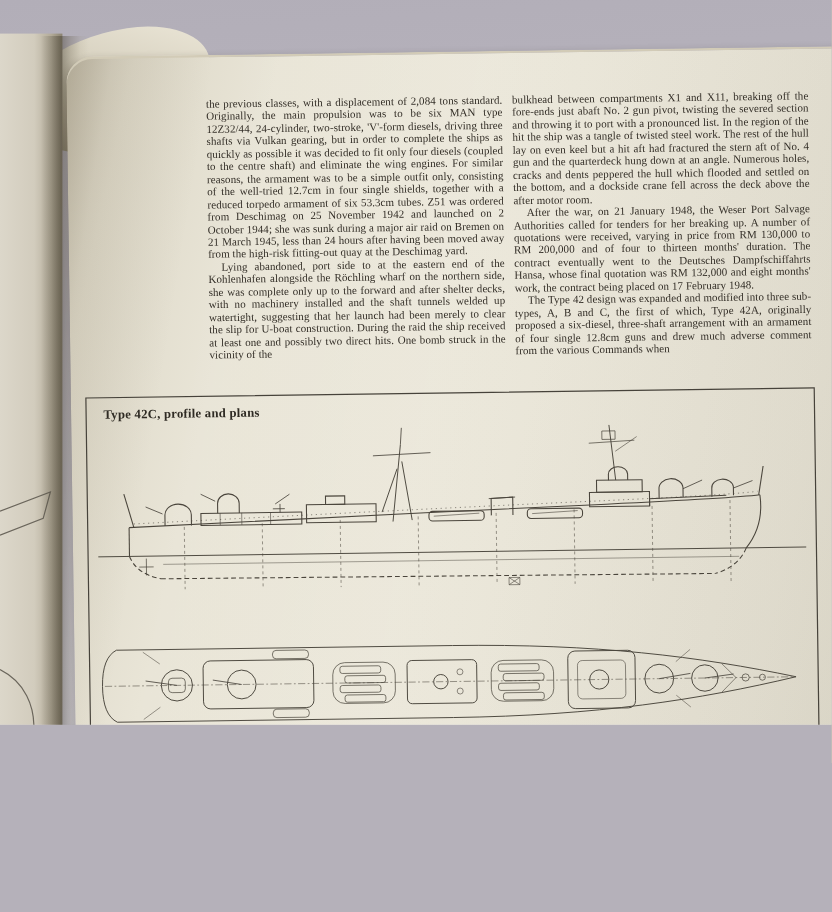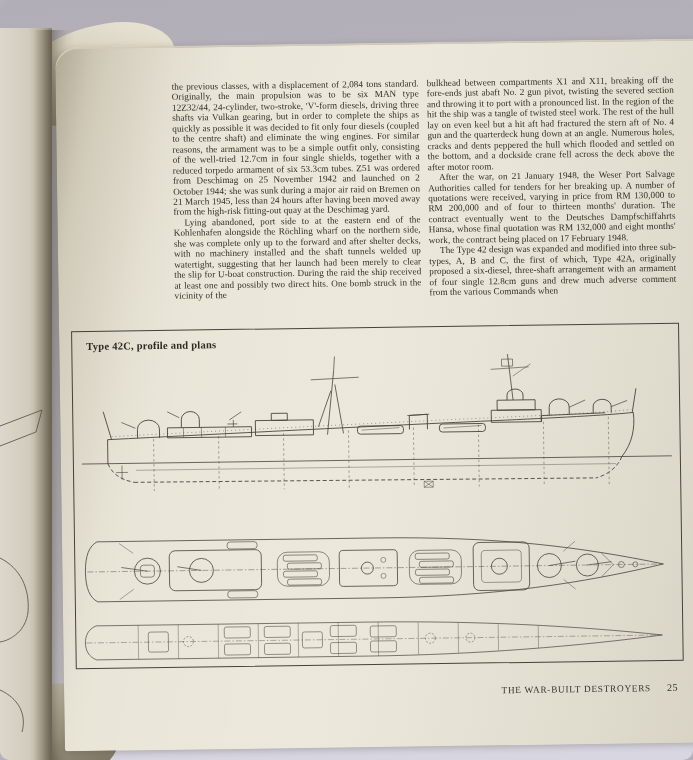--- a/index.html
+++ b/index.html
@@ -1,21 +1,21 @@
 <!DOCTYPE html>
 <html><head>
 <meta charset="utf-8">
 <style>
   html,body{margin:0;padding:0;}
   body{
     width:693px;height:760px;overflow:hidden;
     font-family:"Liberation Serif","DejaVu Serif",serif;
     background:#b5b1ba;
   }
-  .photo{position:relative;width:693px;height:760px;overflow:hidden;border-radius:10px;}
+  .photo{position:relative;width:693px;height:604px;overflow:hidden;}
   .backdrop{
     position:absolute;inset:0;
     background:linear-gradient(176deg,#b2aeb8 0%,#b8b4be 35%,#c6c3cf 65%,#d4d2dd 85%,#d8d6e1 100%);
   }
   
   .facing-page{
     position:absolute;left:0;top:28px;width:52px;height:732px;
     background:linear-gradient(90deg,#dcd7ca 0%,#d2ccbd 55%,#b3ab99 82%,#8a8270 100%);
   }
   .facing-page svg{position:absolute;left:0;top:0;}

